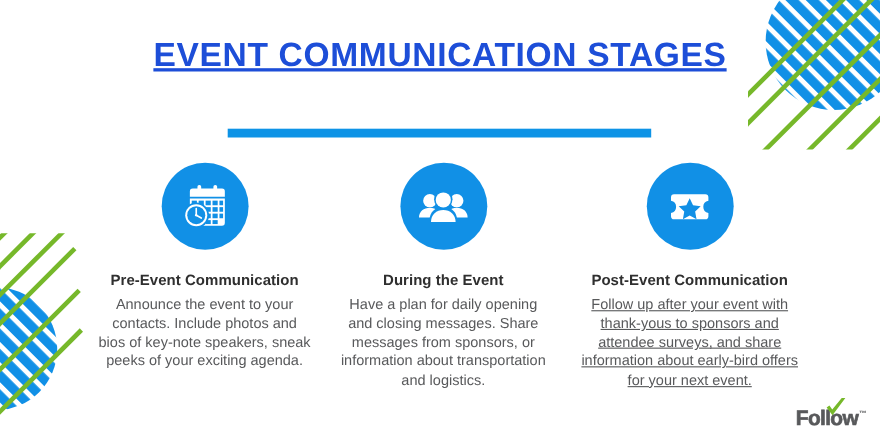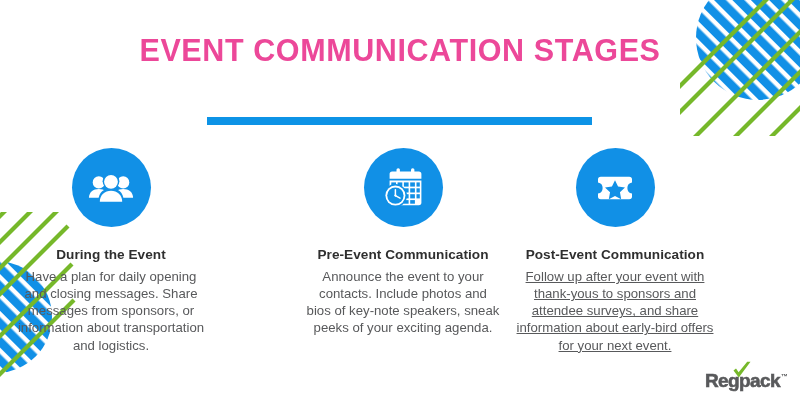--- a/index.html
+++ b/index.html
@@ -44,22 +44,23 @@
     left: 0;
     width: 800px;
     text-align: center;
   }
   #page-title {
     margin: 0;
     font-size: 30.5px;
     line-height: 1.27;
     font-weight: bold;
     letter-spacing: 0.6px;
-    color: #ec4899;
-    font-family: "Liberation Sans", sans-serif;
+    color: #1d4ed8;
+    font-family: "Liberation Sans", sans-serif;
+    text-decoration: underline;
   }
   #title-rule {
     position: absolute;
     top: 117px;
     left: 207px;
     width: 385px;
     height: 8px;
     background: #0d93e6;
   }
 
@@ -74,21 +75,21 @@
   }
   .col {
     width: 212px;
     display: flex;
     flex-direction: column;
     align-items: center;
     text-align: center;
   }
   #col-0 { margin-left: 80px; }
   #col-1 { margin-left: 5px; }
-  #col-2 { }
+  #col-2 { margin-left: 12px; }
 
   .icon-circle {
     width: 79px;
     height: 79px;
     border-radius: 50%;
     background: #1190e6;
     display: flex;
     align-items: center;
     justify-content: center;
     flex: none;
@@ -193,47 +194,20 @@
     </g>
   </svg>
 
   <div id="title-block">
     <h1 id="page-title">EVENT COMMUNICATION STAGES</h1>
   </div>
   <div id="title-rule"></div>
 
   <div id="columns">
 
-    <div class="col" id="col-1">
-      <div class="icon-circle">
-        <svg width="46" height="46" viewBox="0 0 46 46">
-          <g fill="#ffffff">
-
-            <circle cx="10.8" cy="17.4" r="6.1"></circle>
-            <path d="M0.9 32.8 c0 -5.6 4.4 -8.9 9.9 -8.9 c5.5 0 9.9 3.3 9.9 8.9 z"></path>
-
-            <circle cx="35.2" cy="17.4" r="6.1"></circle>
-            <path d="M25.3 32.8 c0 -5.6 4.4 -8.9 9.9 -8.9 c5.5 0 9.9 3.3 9.9 8.9 z"></path>
-          </g>
-
-          <g fill="#1190e6">
-            <circle cx="23" cy="16.2" r="8.4"></circle>
-            <path d="M10.4 35.6 c0 -8.0 5.7 -12.6 12.6 -12.6 c6.9 0 12.6 4.6 12.6 12.6 z"></path>
-          </g>
-
-          <g fill="#ffffff">
-            <circle cx="23" cy="16.8" r="6.9"></circle>
-            <path d="M11.8 36.8 c0 -6.8 5.0 -11.0 11.2 -11.0 c6.2 0 11.2 4.2 11.2 11.0 z"></path>
-          </g>
-        </svg>
-      </div>
-      <div class="col-heading">During the Event</div>
-      <div class="col-body">Have a plan for daily opening and closing messages. Share messages from sponsors, or information about transportation and logistics.</div>
-    </div>
-
     <div class="col" id="col-0">
       <div class="icon-circle">
         <svg width="46" height="46" viewBox="0 0 46 46">
           <g fill="#ffffff">
 
             <rect x="16.5" y="3.2" width="3.4" height="6.6" rx="1.6"></rect>
             <rect x="31.0" y="3.2" width="3.4" height="6.6" rx="1.6"></rect>
 
             <path d="M12.2 6.4 h26.6 a2.6 2.6 0 0 1 2.6 2.6 v4.8 h-31.8 v-4.8 a2.6 2.6 0 0 1 2.6 -2.6 z"></path>
 
@@ -270,20 +244,47 @@
           <circle cx="15.4" cy="30.6" r="8.2" fill="#1190e6"></circle>
           <g stroke="#ffffff" stroke-width="1.5" stroke-linecap="round">
             <line x1="15.4" y1="30.6" x2="15.4" y2="24.7"></line>
             <line x1="15.4" y1="30.6" x2="20.0" y2="33.2"></line>
           </g>
           <circle cx="15.4" cy="30.6" r="1.1" fill="#ffffff"></circle>
         </svg>
       </div>
       <div class="col-heading">Pre-Event Communication</div>
       <div class="col-body">Announce the event to your contacts. Include photos and bios of key-note speakers, sneak peeks of your exciting agenda.</div>
+    </div>
+
+    <div class="col" id="col-1">
+      <div class="icon-circle">
+        <svg width="46" height="46" viewBox="0 0 46 46">
+          <g fill="#ffffff">
+
+            <circle cx="10.8" cy="17.4" r="6.1"></circle>
+            <path d="M0.9 32.8 c0 -5.6 4.4 -8.9 9.9 -8.9 c5.5 0 9.9 3.3 9.9 8.9 z"></path>
+
+            <circle cx="35.2" cy="17.4" r="6.1"></circle>
+            <path d="M25.3 32.8 c0 -5.6 4.4 -8.9 9.9 -8.9 c5.5 0 9.9 3.3 9.9 8.9 z"></path>
+          </g>
+
+          <g fill="#1190e6">
+            <circle cx="23" cy="16.2" r="8.4"></circle>
+            <path d="M10.4 35.6 c0 -8.0 5.7 -12.6 12.6 -12.6 c6.9 0 12.6 4.6 12.6 12.6 z"></path>
+          </g>
+
+          <g fill="#ffffff">
+            <circle cx="23" cy="16.8" r="6.9"></circle>
+            <path d="M11.8 36.8 c0 -6.8 5.0 -11.0 11.2 -11.0 c6.2 0 11.2 4.2 11.2 11.0 z"></path>
+          </g>
+        </svg>
+      </div>
+      <div class="col-heading">During the Event</div>
+      <div class="col-body">Have a plan for daily opening and closing messages. Share messages from sponsors, or information about transportation and logistics.</div>
     </div>
 
     <div class="col" id="col-2">
       <div class="icon-circle">
         <svg width="46" height="46" viewBox="0 0 46 46">
 
           <path fill="#ffffff" d="M6.0 14.5
                    a2.8 2.8 0 0 1 2.8 -2.8
                    h28.4
                    a2.8 2.8 0 0 1 2.8 2.8
@@ -300,20 +301,20 @@
           <path fill="#1190e6" d="M23 15.2 l3.05 6.35 l6.95 0.95 l-5.05 4.85 l1.25 6.9 l-6.2 -3.35 l-6.2 3.35 l1.25 -6.9 l-5.05 -4.85 l6.95 -0.95 z"></path>
         </svg>
       </div>
       <div class="col-heading">Post-Event Communication</div>
       <div class="col-body">Follow up after your event with thank-yous to sponsors and attendee surveys, and share information about early-bird offers for your next event.</div>
     </div>
 
   </div>
 
   <div id="logo">
-    <span id="logo-wordmark">Regpack</span>
+    <span id="logo-wordmark">Follow</span>
     <svg id="logo-check" width="22" height="20" viewBox="0 0 22 20">
       <path d="M2.5 9.5 L7.8 16.5 L19.5 0.8 L16.2 0.8 L7.6 11.2 L5.0 7.6 Z" fill="#76b82a"></path>
     </svg>
     <span id="logo-tm">™</span>
   </div>
 
 </div>
 
 </body></html>

